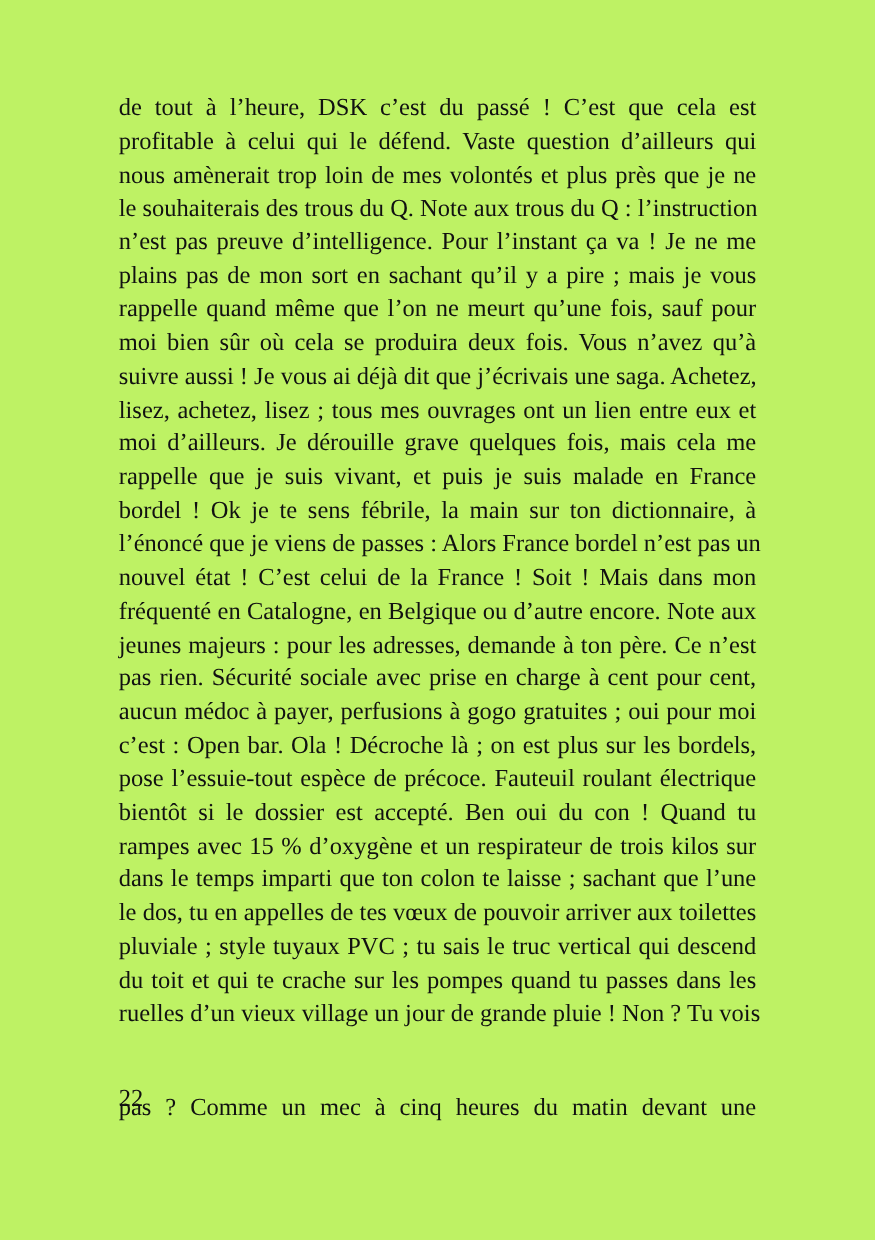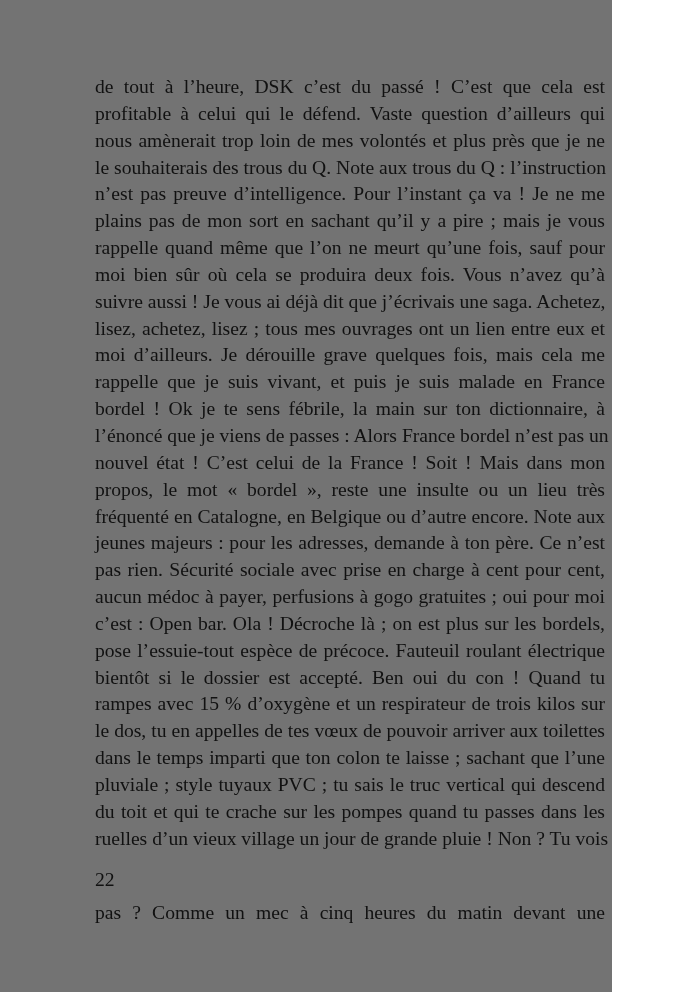--- a/index.html
+++ b/index.html
@@ -12,23 +12,23 @@
       height: 992px;
       position: relative;
       overflow: hidden;
       font-family: "Liberation Serif", "DejaVu Serif", serif;
       color: #111111;
     }
     .page {
       position: absolute;
       left: 0;
       top: 0;
-      width: 612px;
+      width: 700px;
       height: 992px;
-      background: #737373;
+      background: #bef264;
     }
     .text-block {
       position: absolute;
       left: 95px;
       top: 74px;
       width: 510px;
       font-size: 19.6px;
       line-height: 26.85px;
     }
     .line {
@@ -64,30 +64,29 @@
     <span class="line">plains pas de mon sort en sachant qu’il y a pire ; mais je vous</span>
     <span class="line">rappelle quand même que l’on ne meurt qu’une fois, sauf pour</span>
     <span class="line">moi bien sûr où cela se produira deux fois. Vous n’avez qu’à</span>
     <span class="line">suivre aussi ! Je vous ai déjà dit que j’écrivais une saga. Achetez,</span>
     <span class="line">lisez, achetez, lisez ; tous mes ouvrages ont un lien entre eux et</span>
     <span class="line">moi d’ailleurs. Je dérouille grave quelques fois, mais cela me</span>
     <span class="line">rappelle que je suis vivant, et puis je suis malade en France</span>
     <span class="line">bordel ! Ok je te sens fébrile, la main sur ton dictionnaire, à</span>
     <span class="line">l’énoncé que je viens de passes : Alors France bordel n’est pas un</span>
     <span class="line">nouvel état ! C’est celui de la France ! Soit ! Mais dans mon</span>
-    <span class="line">propos, le mot « bordel », reste une insulte ou un lieu très</span>
     <span class="line">fréquenté en Catalogne, en Belgique ou d’autre encore. Note aux</span>
     <span class="line">jeunes majeurs : pour les adresses, demande à ton père. Ce n’est</span>
     <span class="line">pas rien. Sécurité sociale avec prise en charge à cent pour cent,</span>
     <span class="line">aucun médoc à payer, perfusions à gogo gratuites ; oui pour moi</span>
     <span class="line">c’est : Open bar. Ola ! Décroche là ; on est plus sur les bordels,</span>
     <span class="line">pose l’essuie-tout espèce de précoce. Fauteuil roulant électrique</span>
     <span class="line">bientôt si le dossier est accepté. Ben oui du con ! Quand tu</span>
     <span class="line">rampes avec 15 % d’oxygène et un respirateur de trois kilos sur</span>
+    <span class="line">dans le temps imparti que ton colon te laisse ; sachant que l’une</span>
     <span class="line">le dos, tu en appelles de tes vœux de pouvoir arriver aux toilettes</span>
-    <span class="line">dans le temps imparti que ton colon te laisse ; sachant que l’une</span>
     <span class="line">pluviale ; style tuyaux PVC ; tu sais le truc vertical qui descend</span>
     <span class="line">du toit et qui te crache sur les pompes quand tu passes dans les</span>
     <span class="line">ruelles d’un vieux village un jour de grande pluie ! Non ? Tu vois</span>
     <span class="line last">pas ? Comme un mec à cinq heures du matin devant une</span>
   </div>
   <div class="page-number">22</div>
 </div>
 
 </body></html>

